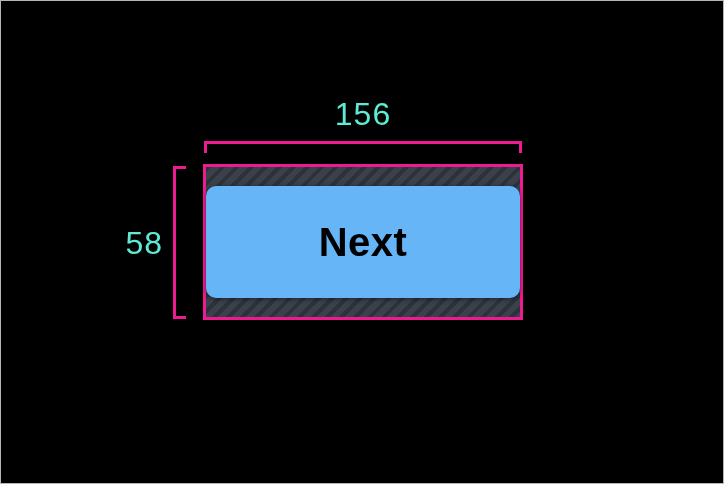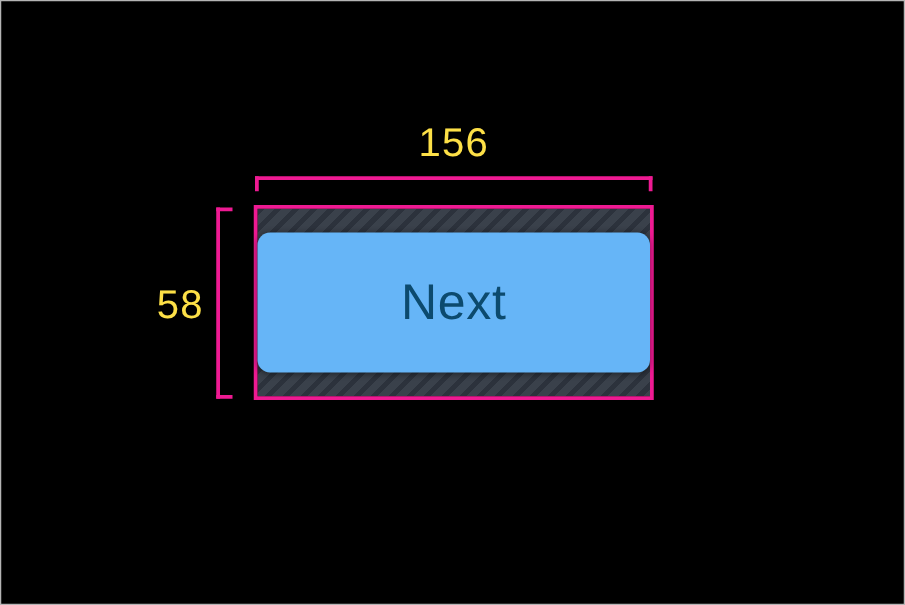--- a/index.html
+++ b/index.html
@@ -14,21 +14,21 @@
     height: 484px;
     background: #000000;
     border: 1px solid #b5b5b5;
     box-sizing: border-box;
     overflow: hidden;
   }
 
   
   .dim-label {
     position: absolute;
-    color: #fde047;
+    color: #5eead4;
     font-size: 32px;
     font-weight: 400;
     letter-spacing: 1px;
     line-height: 1;
     user-select: none;
   }
   .dim-label.width {
     left: 202px;
     top: 97px;
     width: 320px;
@@ -97,23 +97,23 @@
     border-radius: 10px;
     background: #66b5f7;
     box-shadow: 0 1px 5px rgba(0,0,0,0.45);
     display: flex;
     align-items: center;
     justify-content: center;
     cursor: pointer;
     font-family: "Liberation Sans", "DejaVu Sans", sans-serif;
   }
   .next-btn span {
-    color: #0c4a6e;
+    color: #000000;
     font-size: 40px;
-    font-weight: 400;
+    font-weight: 700;
     letter-spacing: 0.5px;
     line-height: 1;
   }
 </style>
 </head>
 <body>
 
 <div class="stage">
 
   <div class="dim-label width">156</div>

